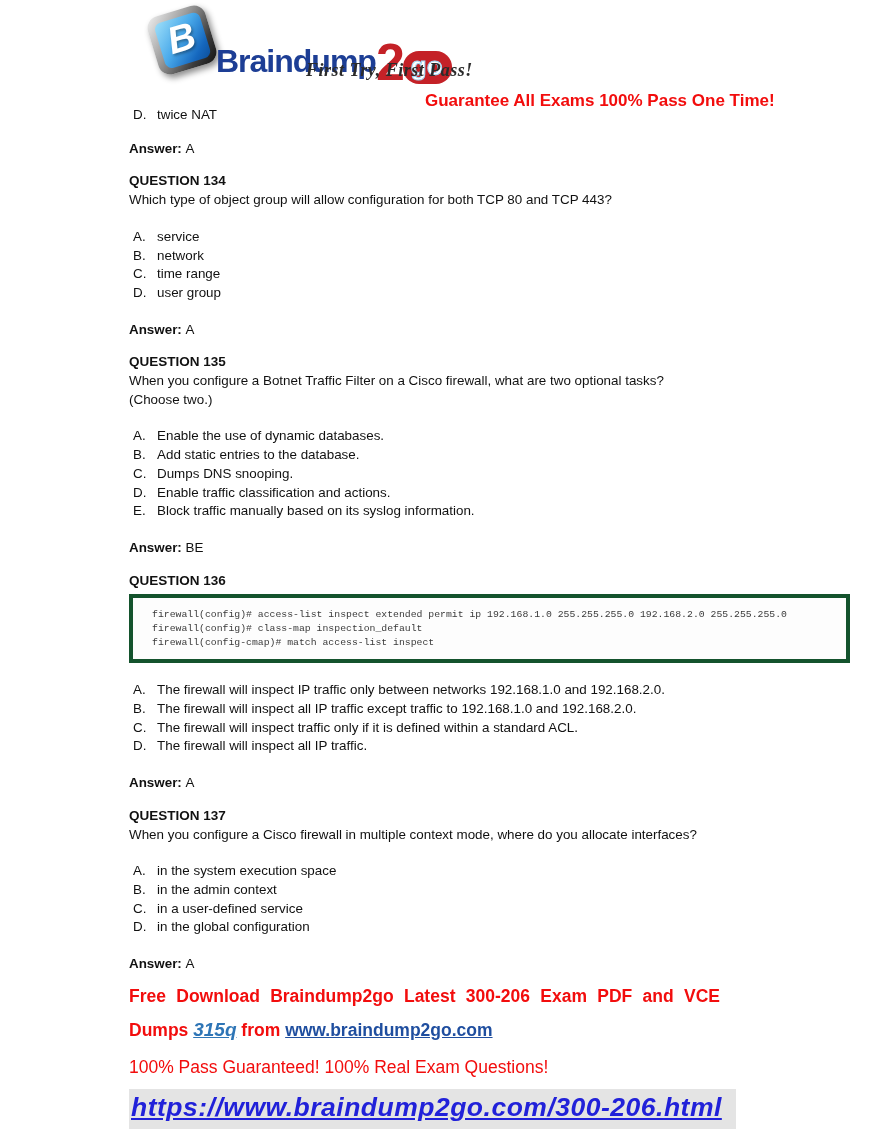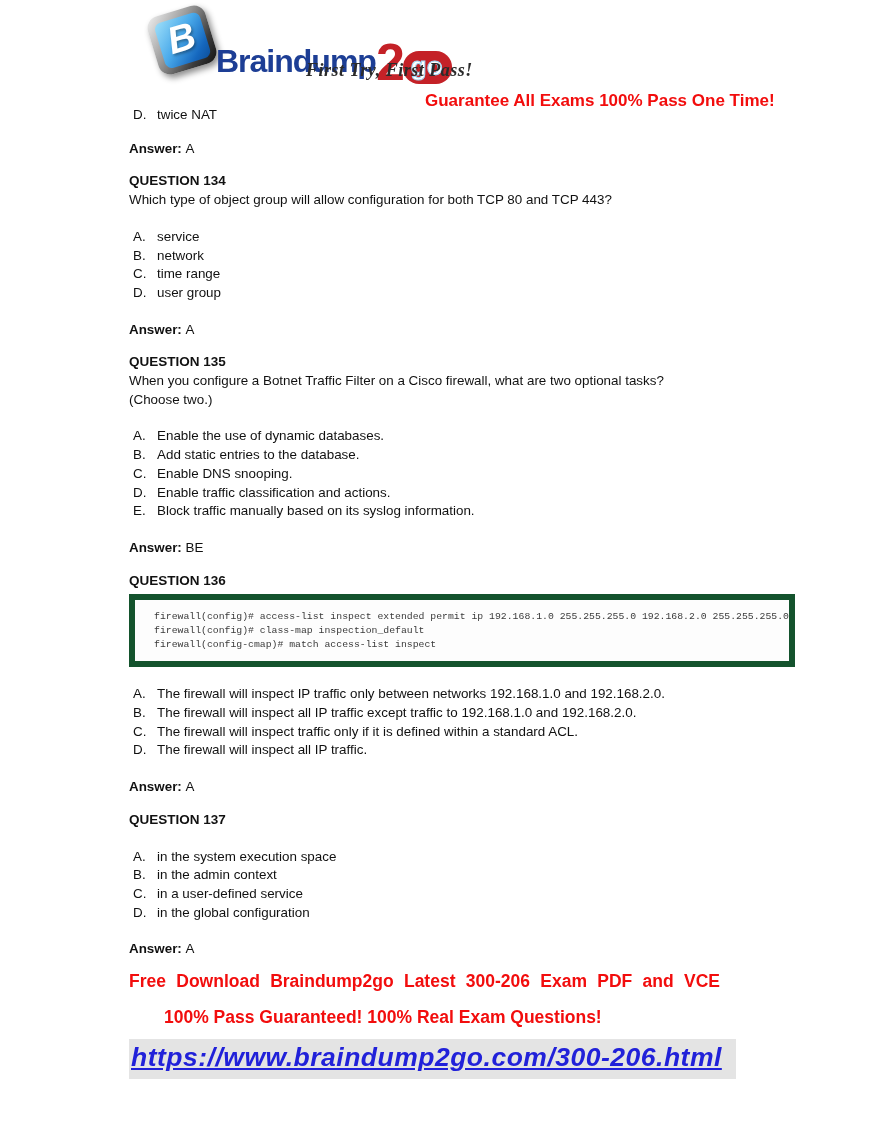--- a/index.html
+++ b/index.html
@@ -77,24 +77,24 @@
   .top-option { margin-top: 6px; }
   .answer-line { margin-top: 15px; }
   .answer-line b, .q-answer b { font-weight: bold; }
   section.question { margin-top: 14px; }
   section.question h2 { font-size: 13.5px; font-weight: bold; line-height: 18.7px; }
   .q-text { line-height: 18.7px; }
   .options { margin-top: 18px; }
   .q-answer { margin-top: 18px; }
   .exhibit {
     margin: 4px 0 2px 0;
-    border: 6px solid #14532d;
+    border: 4px solid #14532d;
     background: #fdfdfd;
     padding: 10px 8px 9px 19px;
-    width: 666px;
+    width: 721px;
   }
   .exhibit pre {
     font-family: "Liberation Mono", "DejaVu Sans Mono", monospace;
     font-size: 9.8px; line-height: 14px; color: #3a3a3a;
     white-space: pre;
   }
 
   
   .footer { margin-left: 129px; width: 591px; }
   .footer-line1 {
@@ -110,23 +110,22 @@
   }
   .link-315q {
     color: #2e75b6; font-style: italic; text-decoration: underline;
     font-size: 19px; cursor: pointer;
   }
   .link-site {
     color: #1f4e9f; text-decoration: underline; cursor: pointer;
   }
   .footer-line3 {
     margin-top: 16px;
-    font-size: 17.5px; font-weight: bold; color: #f20d0d;
+    font-size: 17.5px; font-weight: normal; color: #f20d0d;
     line-height: 1.15;
-    margin-left: 35px;
   }
   .biglink-bar {
     margin-top: 12px;
     display: inline-block;
     background: #e4e4e4;
     padding: 3px 14px 6px 2px;
   }
   .biglink-bar a {
     font-size: 26.5px; font-weight: bold; color: #2121d9;
     text-decoration: underline; letter-spacing: 0.5px; cursor: pointer;
@@ -190,21 +189,21 @@
             <div class="opt-row">
               <span class="opt-letter">A.</span>
               <span class="opt-text">Enable the use of dynamic databases.</span>
             </div>
             <div class="opt-row">
               <span class="opt-letter">B.</span>
               <span class="opt-text">Add static entries to the database.</span>
             </div>
             <div class="opt-row">
               <span class="opt-letter">C.</span>
-              <span class="opt-text">Enable DNS snooping.</span>
+              <span class="opt-text">Dumps DNS snooping.</span>
             </div>
             <div class="opt-row">
               <span class="opt-letter">D.</span>
               <span class="opt-text">Enable traffic classification and actions.</span>
             </div>
             <div class="opt-row">
               <span class="opt-letter">E.</span>
               <span class="opt-text">Block traffic manually based on its syslog information.</span>
             </div>
           </div>
@@ -232,20 +231,21 @@
             </div>
             <div class="opt-row">
               <span class="opt-letter">D.</span>
               <span class="opt-text">The firewall will inspect all IP traffic.</span>
             </div>
           </div>
           <p class="q-answer"><b>Answer:</b><span>&nbsp;A</span></p>
         </section>
         <section class="question">
           <h2>QUESTION 137</h2>
+          <p class="q-text">When you configure a Cisco firewall in multiple context mode, where do you allocate interfaces?</p>
           <div class="options">
             <div class="opt-row">
               <span class="opt-letter">A.</span>
               <span class="opt-text">in the system execution space</span>
             </div>
             <div class="opt-row">
               <span class="opt-letter">B.</span>
               <span class="opt-text">in the admin context</span>
             </div>
             <div class="opt-row">
@@ -257,19 +257,20 @@
               <span class="opt-text">in the global configuration</span>
             </div>
           </div>
           <p class="q-answer"><b>Answer:</b><span>&nbsp;A</span></p>
         </section>
       </div>
   </div>
 
   <div class="footer">
     <p class="footer-line1">Free Download Braindump2go Latest 300-206 Exam PDF and VCE</p>
+    <p class="footer-line2"><span>Dumps </span><a class="link-315q">315q</a><span> from </span><a class="link-site">www.braindump2go.com</a></p>
     <p class="footer-line3">100% Pass Guaranteed! 100% Real Exam Questions!</p>
     <div class="biglink-bar">
       <a>https://www.braindump2go.com/300-206.html</a>
     </div>
   </div>
 
 </div>
 
 </body></html>

